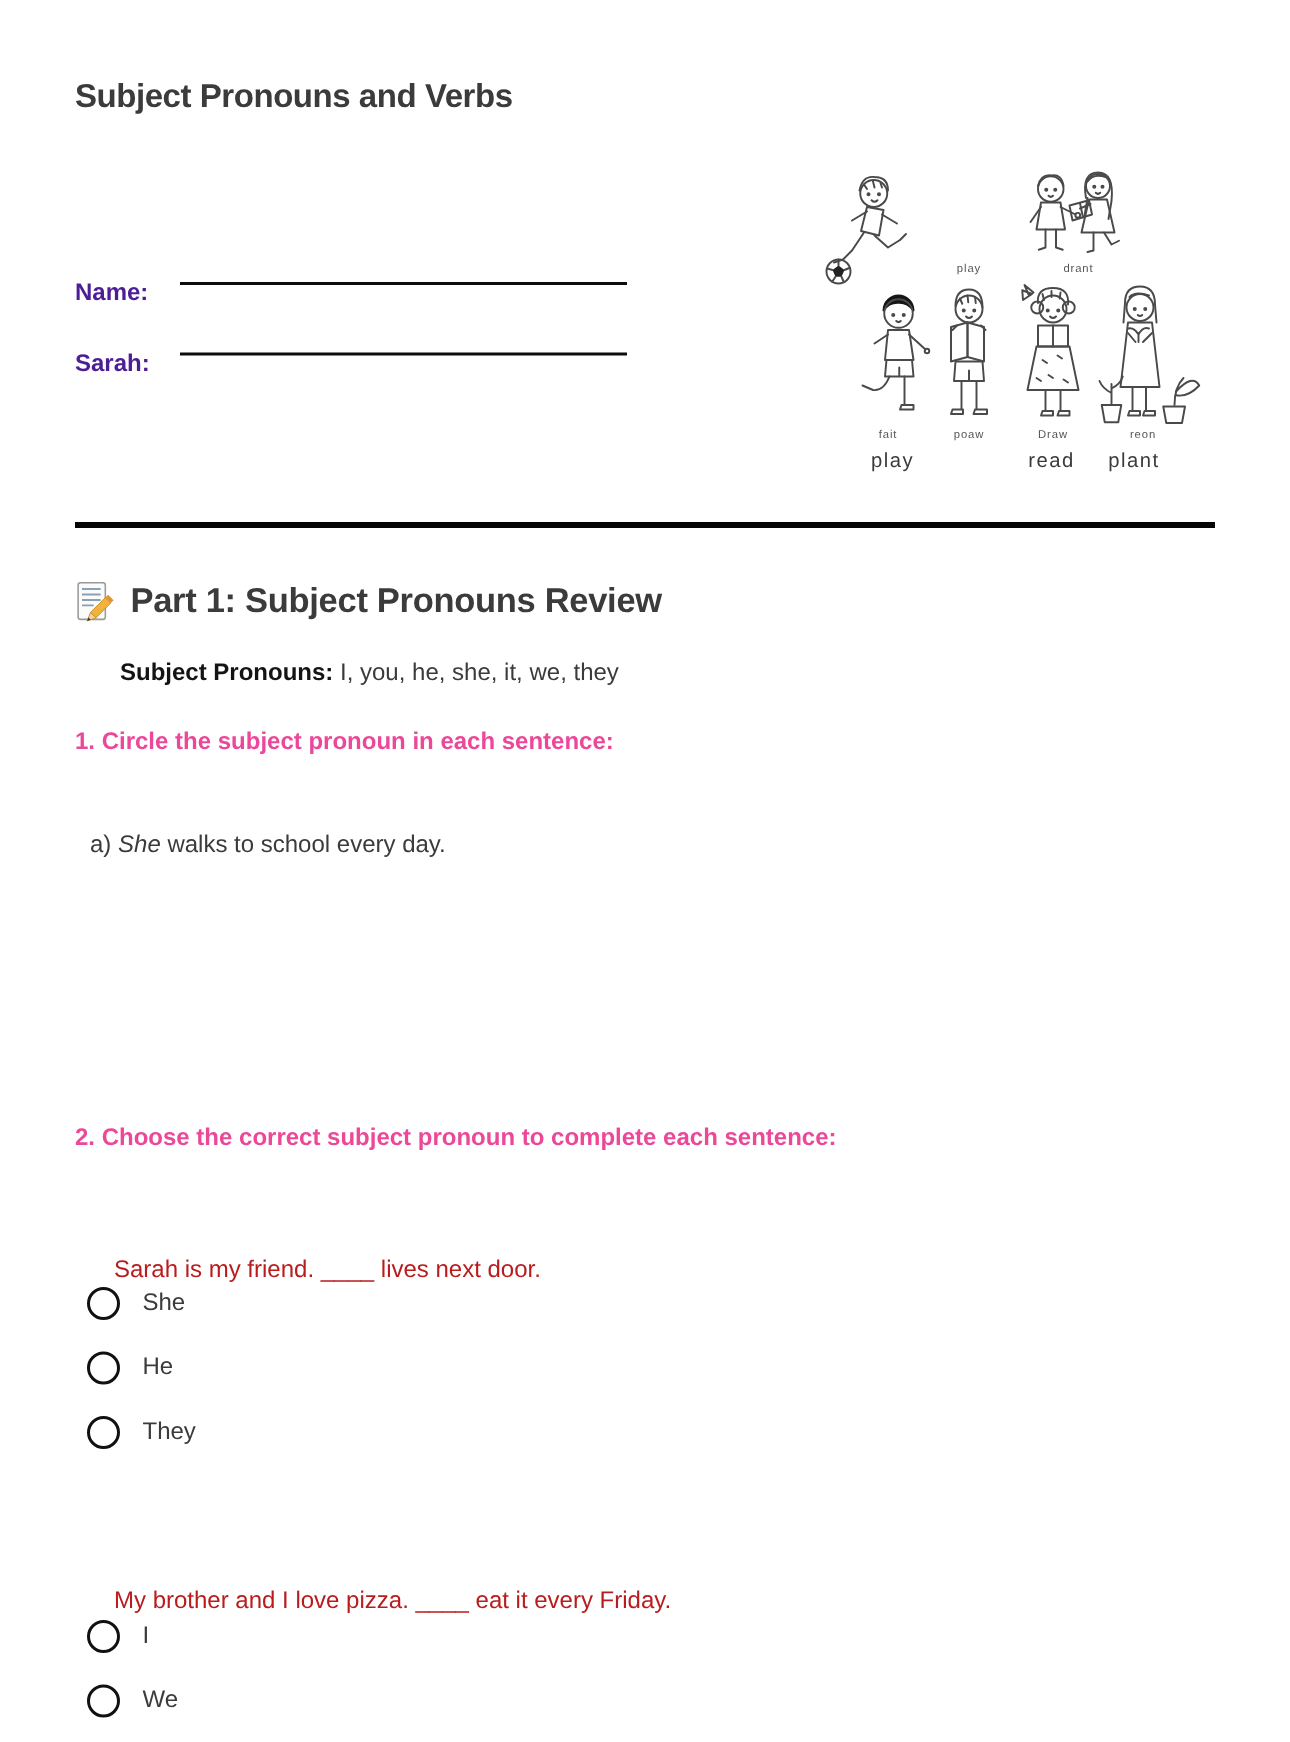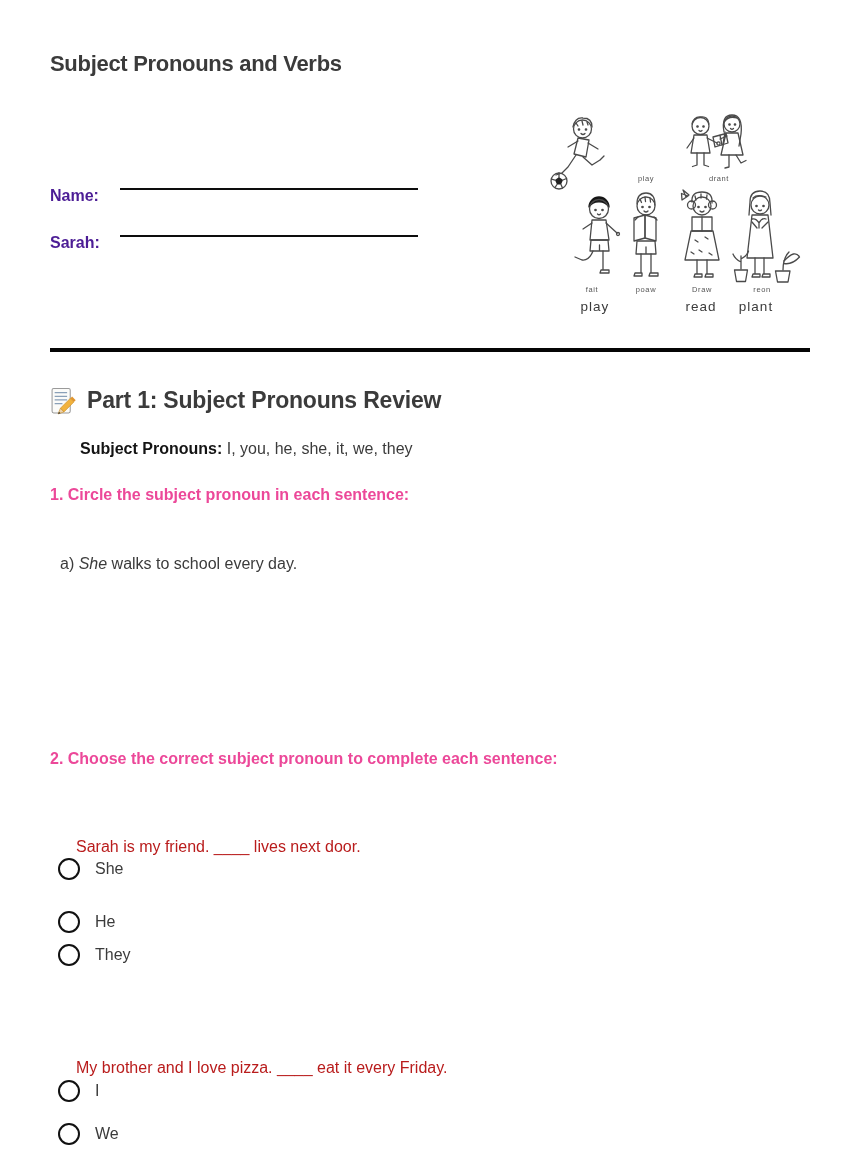--- a/index.html
+++ b/index.html
@@ -210,21 +210,21 @@
 </div>
 
 <div class="abs prompt" style="left:50px; top:750px;">2. Choose the correct subject pronoun to complete each sentence:</div>
 
 <div class="abs question-text" style="top:817px;">Sarah is my friend. ____ lives next door.</div>
 
 <div class="abs radio-row" style="top:856px;">
   <span class="radio-circle"></span>
   <span class="radio-label">She</span>
 </div>
-<div class="abs radio-row" style="top:899px;margin-top:10px;">
+<div class="abs radio-row" style="top:899px;">
   <span class="radio-circle"></span>
   <span class="radio-label">He</span>
 </div>
 <div class="abs radio-row" style="top:942px;">
   <span class="radio-circle"></span>
   <span class="radio-label">They</span>
 </div>
 
 <div class="abs question-text" style="top:1038px;">My brother and I love pizza. ____ eat it every Friday.</div>
 

